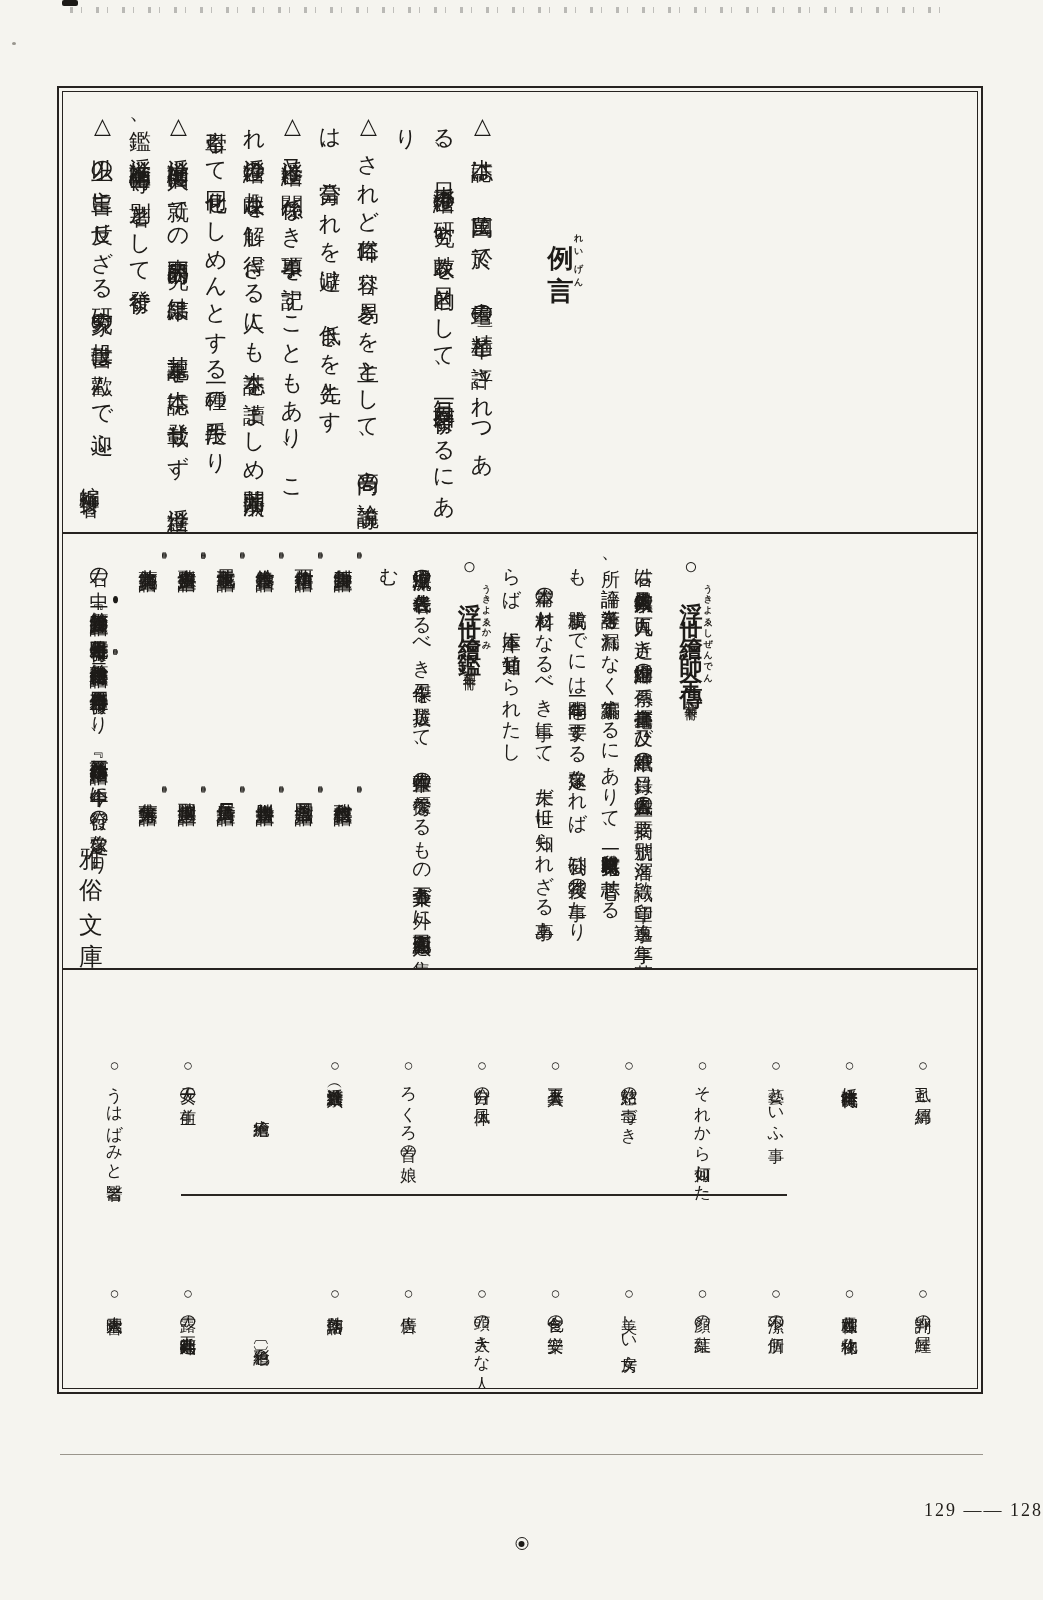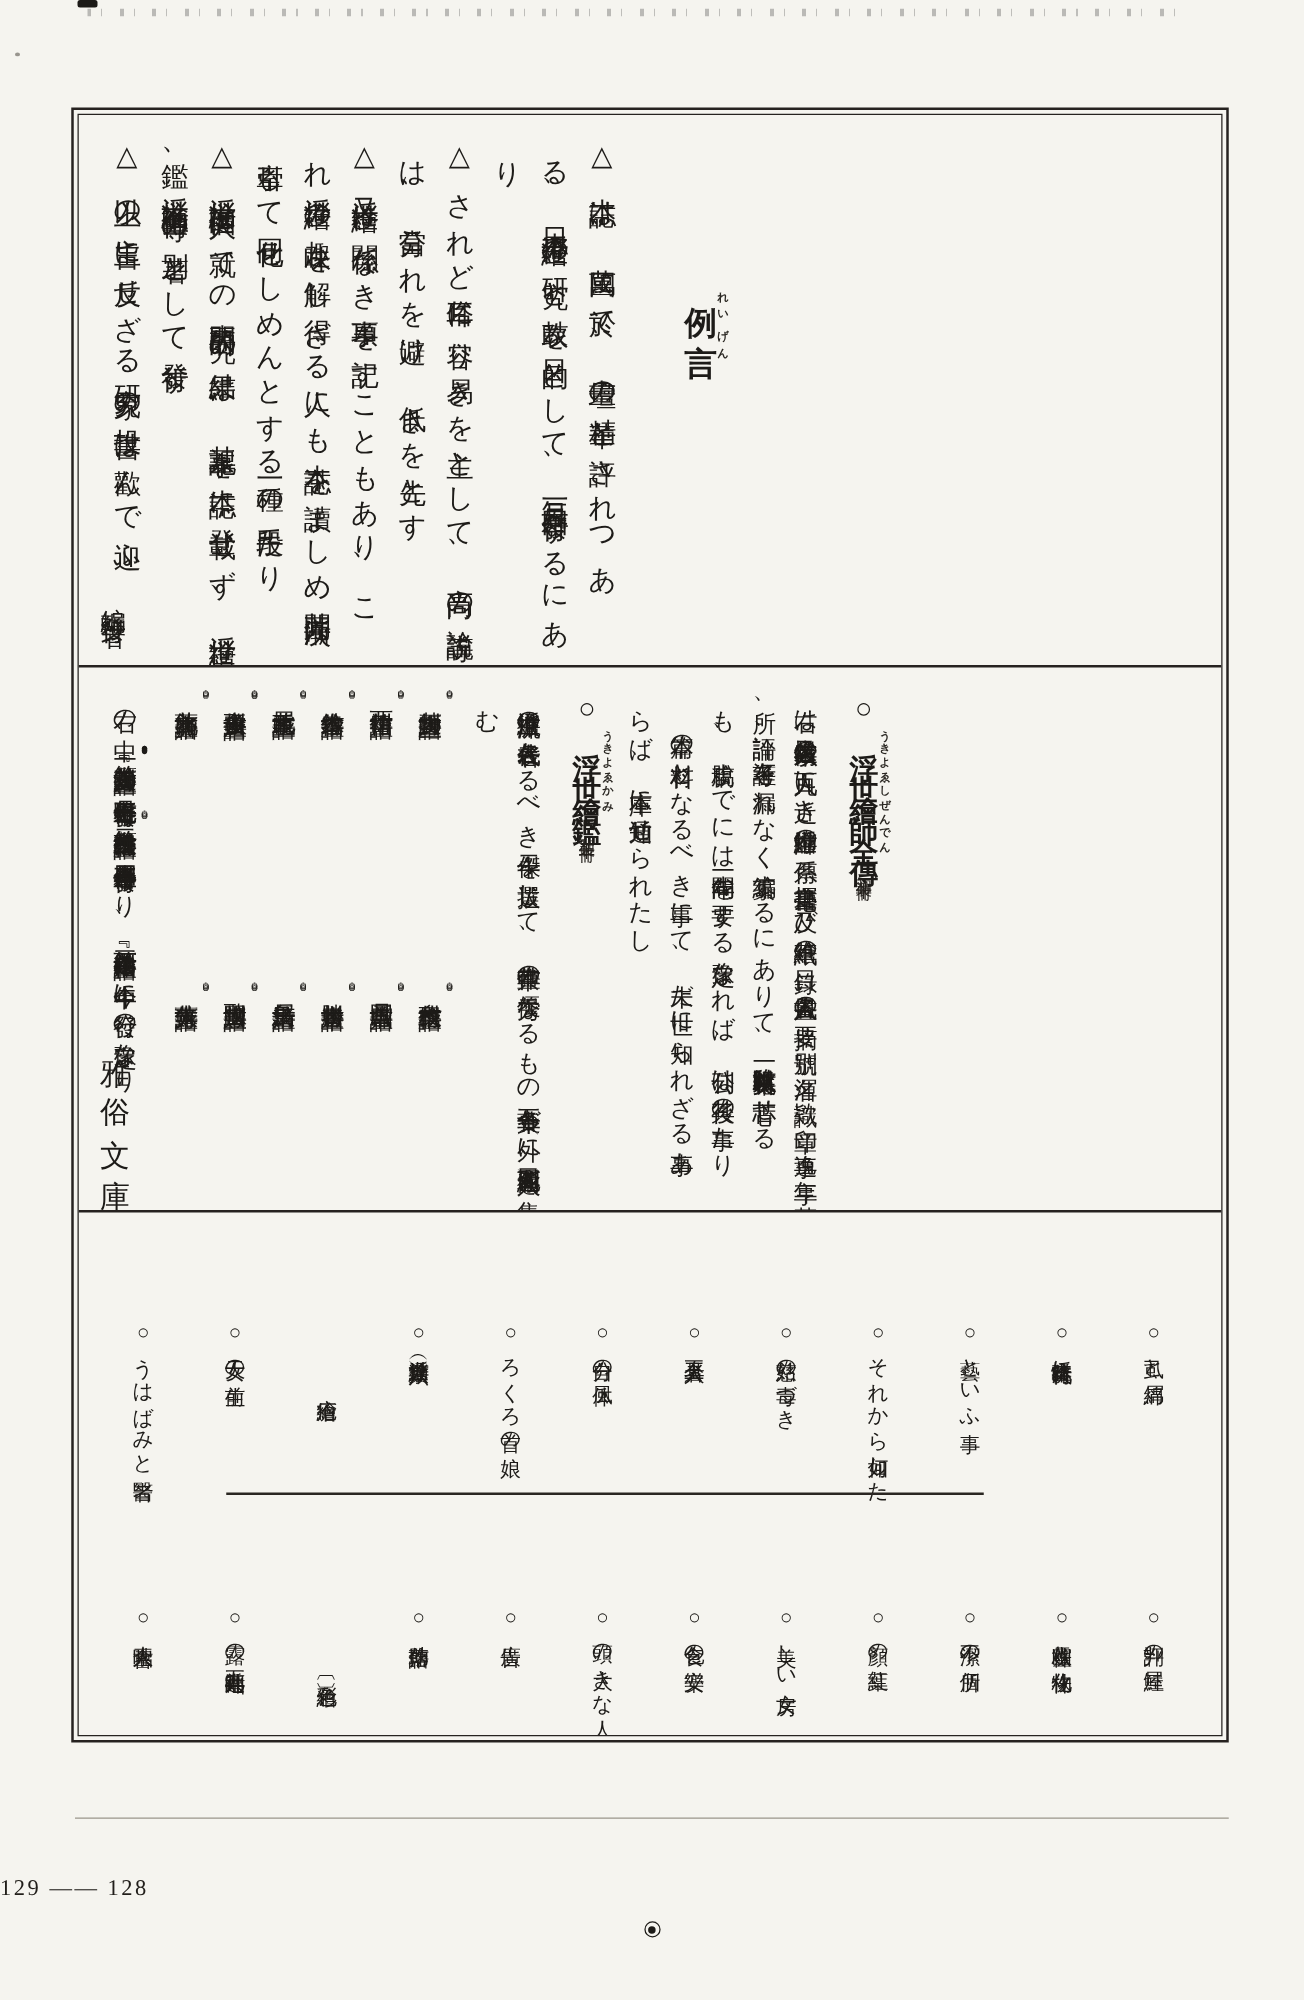--- a/index.html
+++ b/index.html
@@ -57,21 +57,21 @@
     font-size:24px;letter-spacing:32px;}
 
   
   .sec-toc .vwrap{padding:12px 22px 12px 14px;font-size:16.5px;line-height:24.5px;letter-spacing:0.5px;}
   .toc-col{white-space:pre-wrap;}
   .t-top{display:inline-block;inline-size:228px;white-space:pre-wrap;}
   .toc-divider{position:absolute;left:118px;top:224px;width:606px;height:2px;background:#2a2622;}
 
   
   .footer-rule{position:absolute;left:60px;top:1454px;width:923px;height:1px;background:#9a958c;}
-  .page-numbers{position:absolute;left:0;top:1500px;width:100%;text-align:left;
+  .page-numbers{position:absolute;left:0;top:1500px;width:100%;text-align:right;
     font-size:18px;letter-spacing:2px;color:#211e1a;}
   .bullseye{position:absolute;left:50%;top:1537px;transform:translateX(-50%);
     width:13px;height:13px;border:1.5px solid #1d1b18;border-radius:50%;box-sizing:border-box;}
   .bullseye::after{content:"";position:absolute;left:50%;top:50%;transform:translate(-50%,-50%);
     width:6px;height:6px;background:#1d1b18;border-radius:50%;}
 </style>
 </head>
 <body>
 
 <div class="page">

